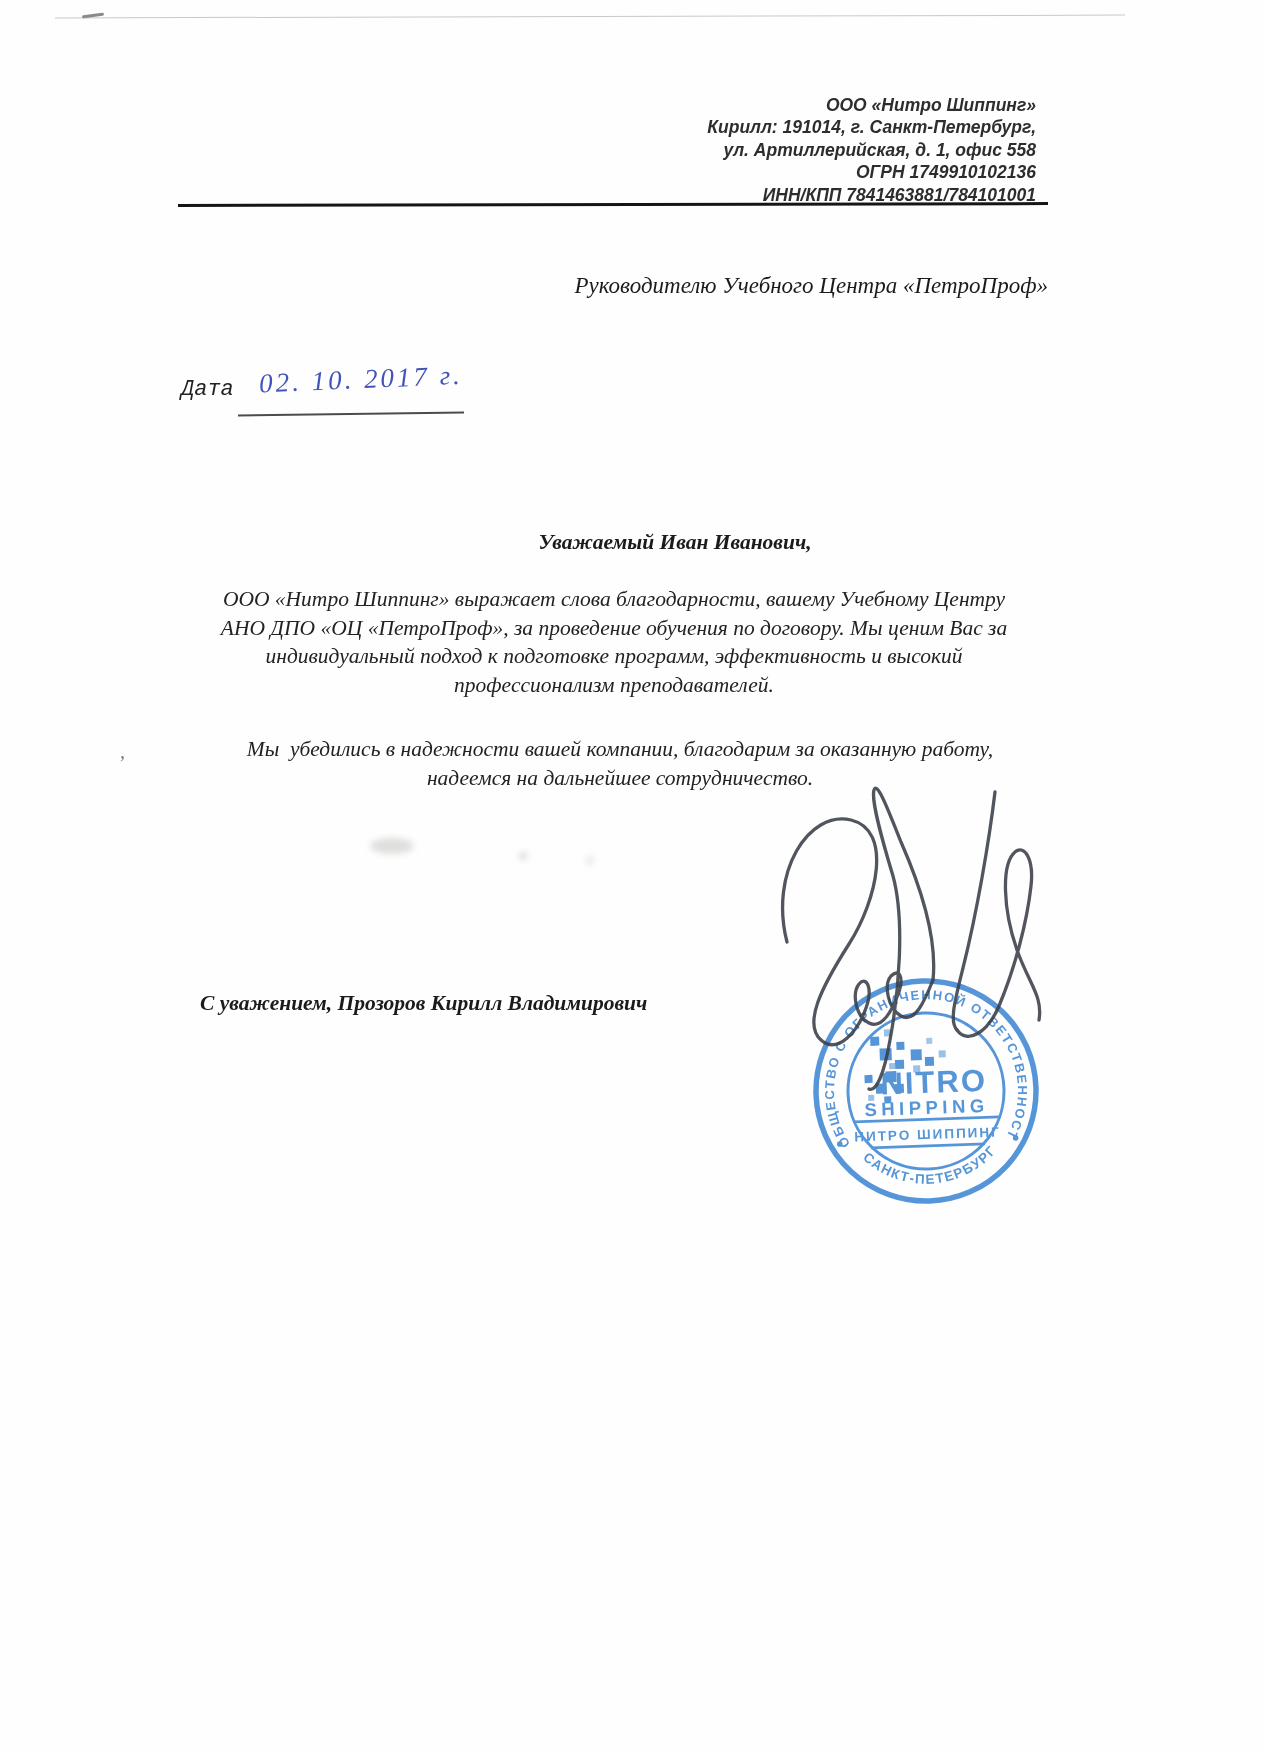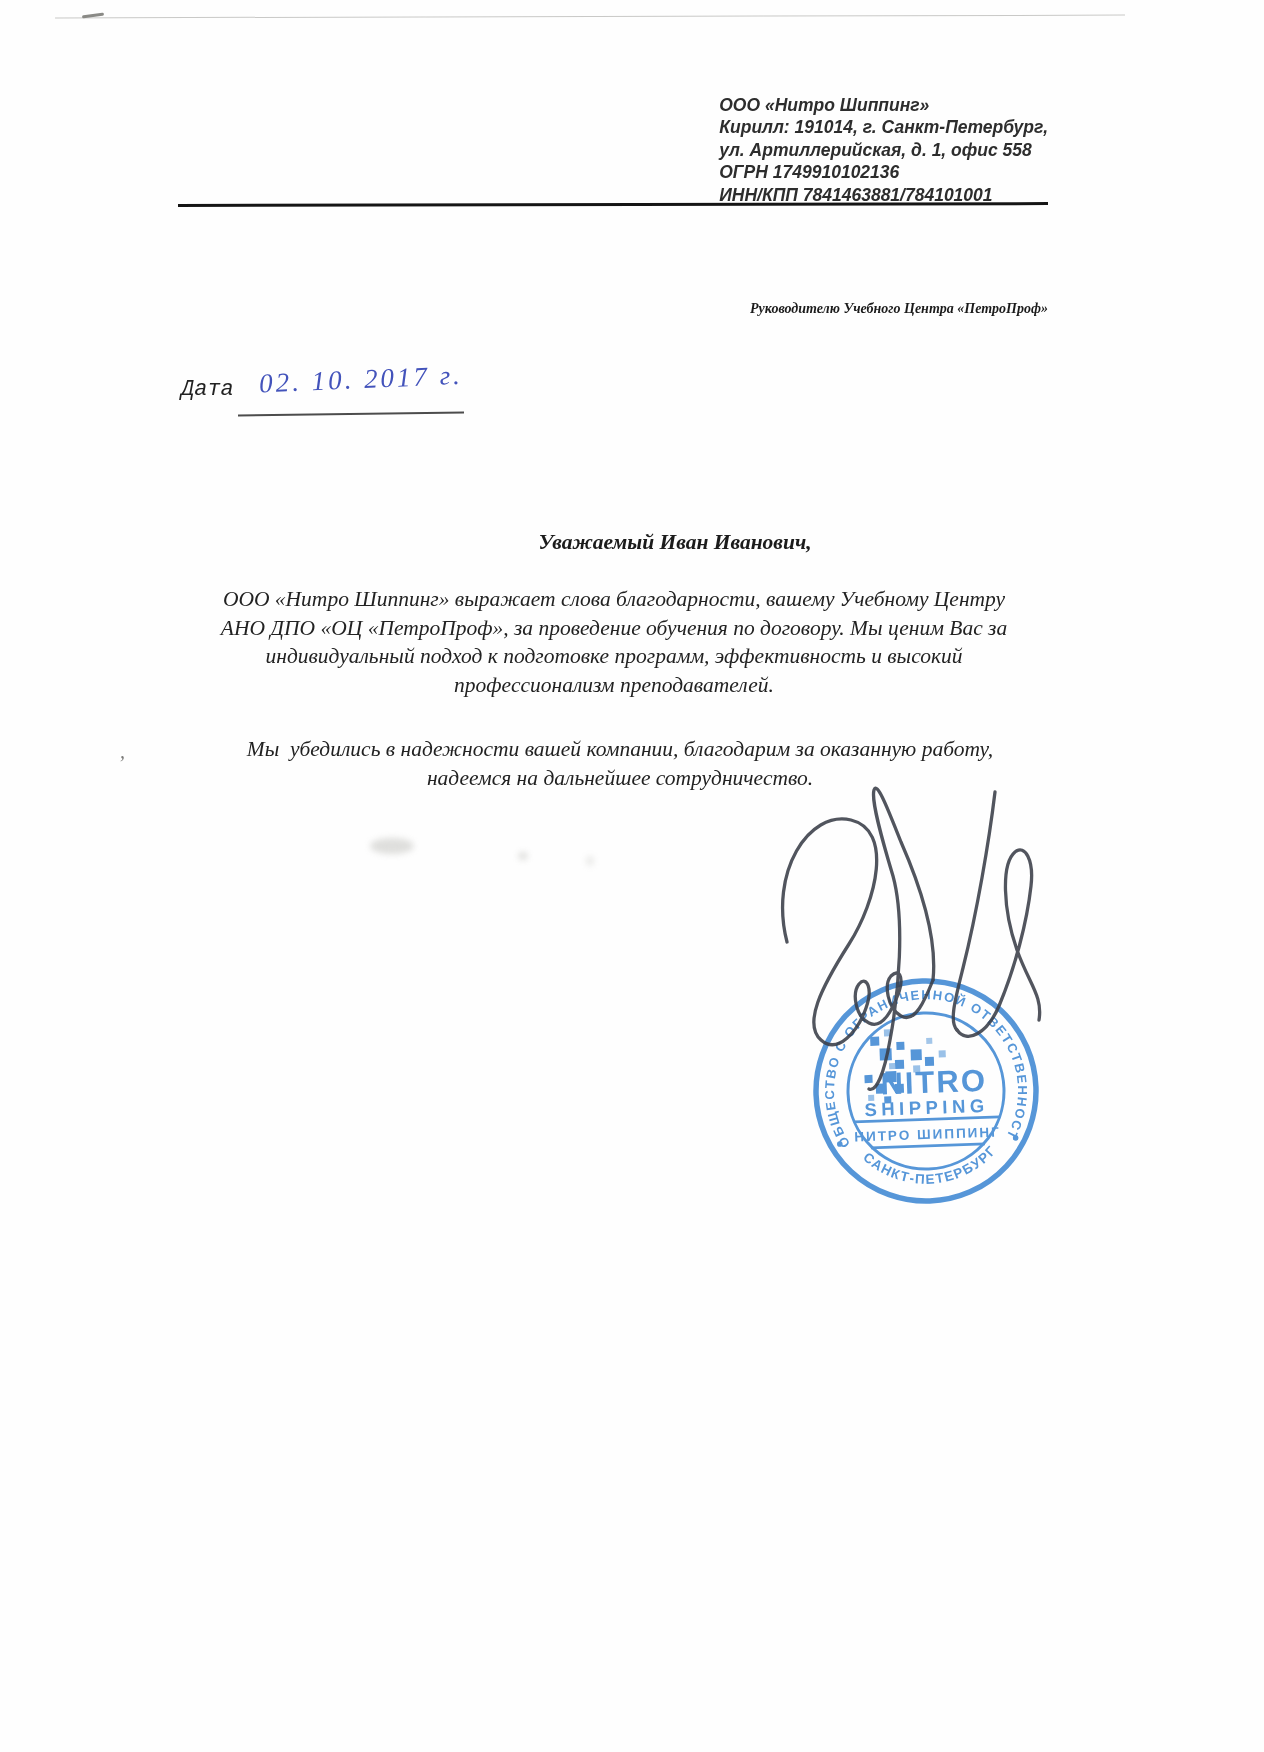--- a/index.html
+++ b/index.html
@@ -15,34 +15,34 @@
   .scan-line{
     position:absolute;left:55px;top:16px;width:1070px;height:1px;
     background:#c9c9c7;transform:rotate(-0.15deg);
   }
   .scan-tick{
     position:absolute;left:82px;top:14px;width:22px;height:3px;
     background:#8a8a86;border-radius:2px;transform:rotate(-8deg);
   }
   
   .letterhead{
-    position:absolute;top:94px;right:216px;
+    position:absolute;top:94px;right:228px;
+    text-align:right;
     font-family:"Liberation Sans", sans-serif;
     font-weight:bold;font-style:italic;
     font-size:17.5px;line-height:22.4px;color:#2d2d2d;
   }
   .rule{
     position:absolute;left:178px;top:203px;width:870px;height:3px;
     background:#151515;transform:rotate(-0.12deg);
   }
   .addressee{
     position:absolute;top:273px;right:216px;
-    font-weight:bold;font-style:italic;font-size:14px;color:#1b1b1b;
+    font-weight:normal;font-style:italic;font-size:23px;color:#1b1b1b;
     white-space:pre;
-    margin-top:28px;
   }
   .date-row{position:absolute;left:181px;top:377px;}
   .date-label{
     font-style:italic;font-size:22px;color:#222;display:inline-block;font-family:Liberation Mono, monospace;
   }
   .date-underline{
     position:absolute;left:57px;top:36px;width:226px;height:2px;
     background:#4c4c4c;transform:rotate(-0.7deg);
   }
   .date-hand{
@@ -118,20 +118,21 @@
   <div class="para para2">
     <div class="line">Мы  убедились в надежности вашей компании, благодарим за оказанную работу,</div>
     <div class="line">надеемся на дальнейшее сотрудничество.</div>
   </div>
 
   <div class="margin-comma">,</div>
   <div class="smudge a"></div>
   <div class="smudge b"></div>
   <div class="smudge c"></div>
 
+  <div class="closing">С уважением, Прозоров Кирилл Владимирович</div>
 
   <svg class="stamp" viewBox="-120 -120 240 240" xmlns="http://www.w3.org/2000/svg">
     <g transform="rotate(-2)" fill="none" stroke="#4a8fd6" opacity="0.93">
       <circle cx="0" cy="0" r="110" stroke-width="5.5"></circle>
       <circle cx="0" cy="0" r="78" stroke-width="3"></circle>
       <defs>
         <path id="arcTop" d="M -76,52 A 92,92 0 1 1 76,52"></path>
         <path id="arcBottom" d="M -70,61 A 93,93 0 0 0 70,61"></path>
       </defs>
       <text class="stamp-text" font-size="13" letter-spacing="1.6" fill="#4a8fd6" stroke="none">

